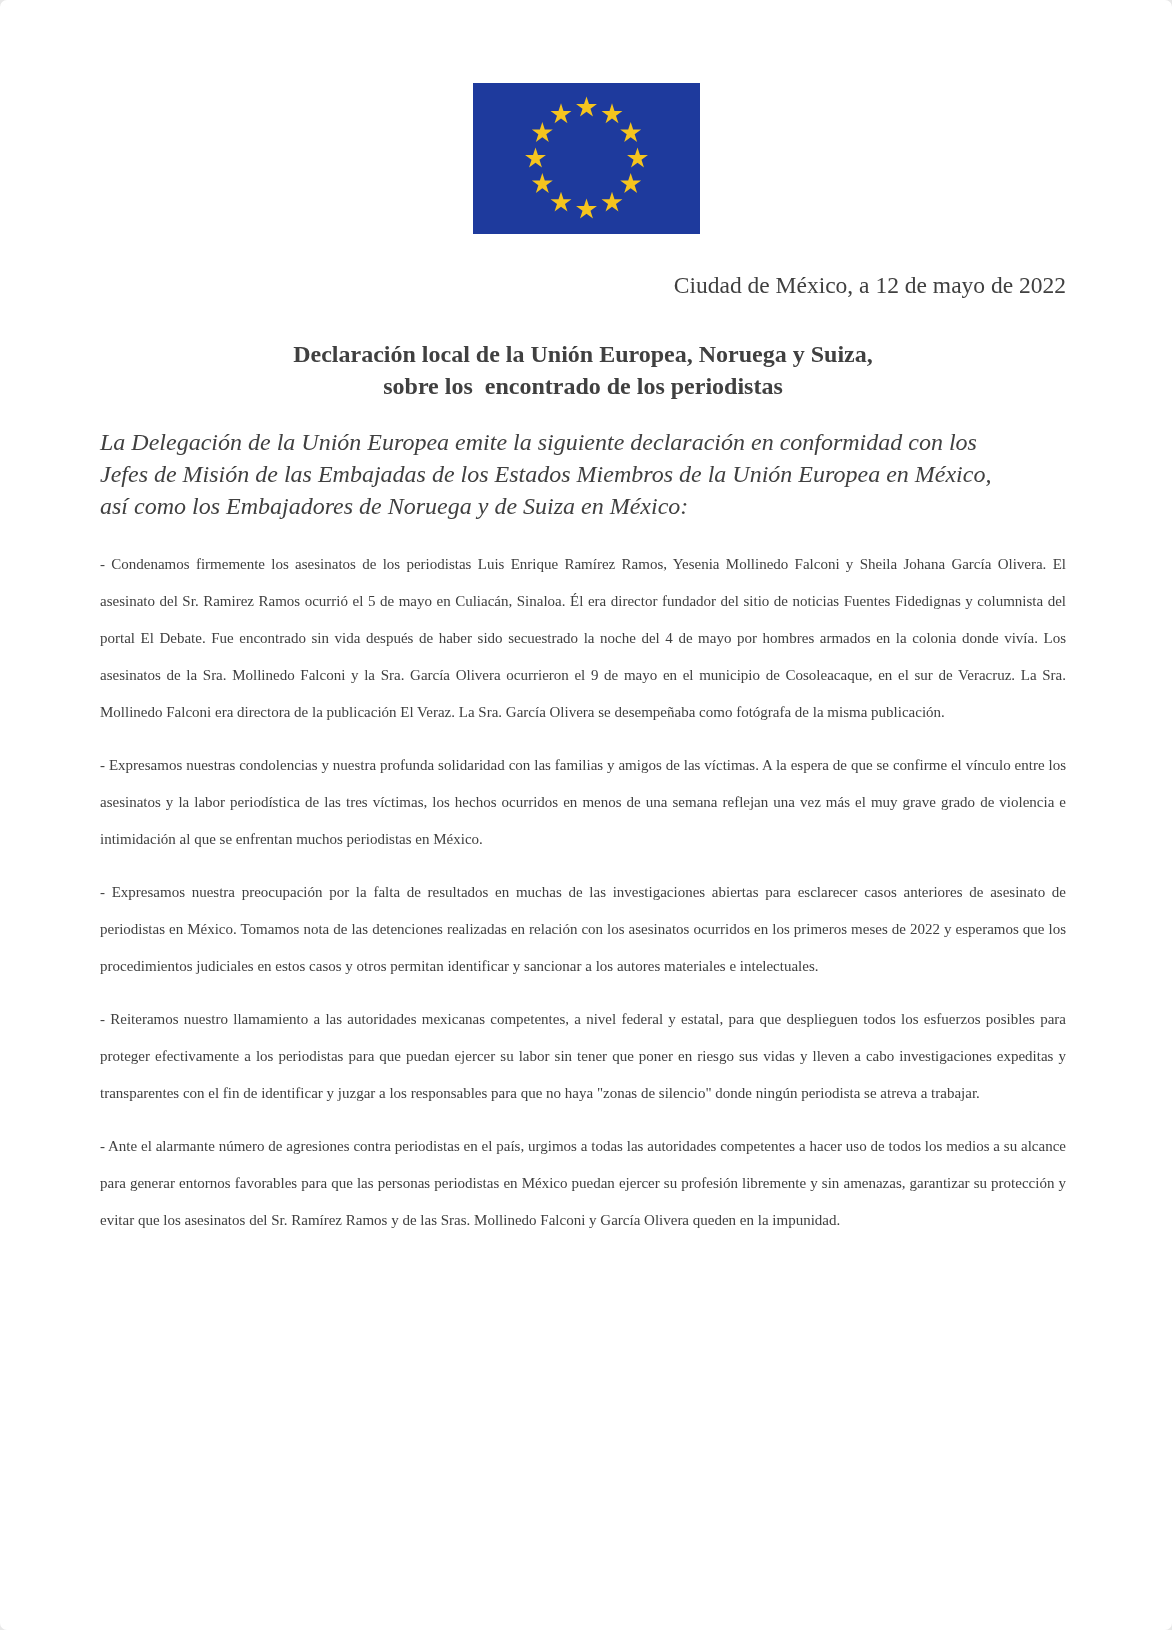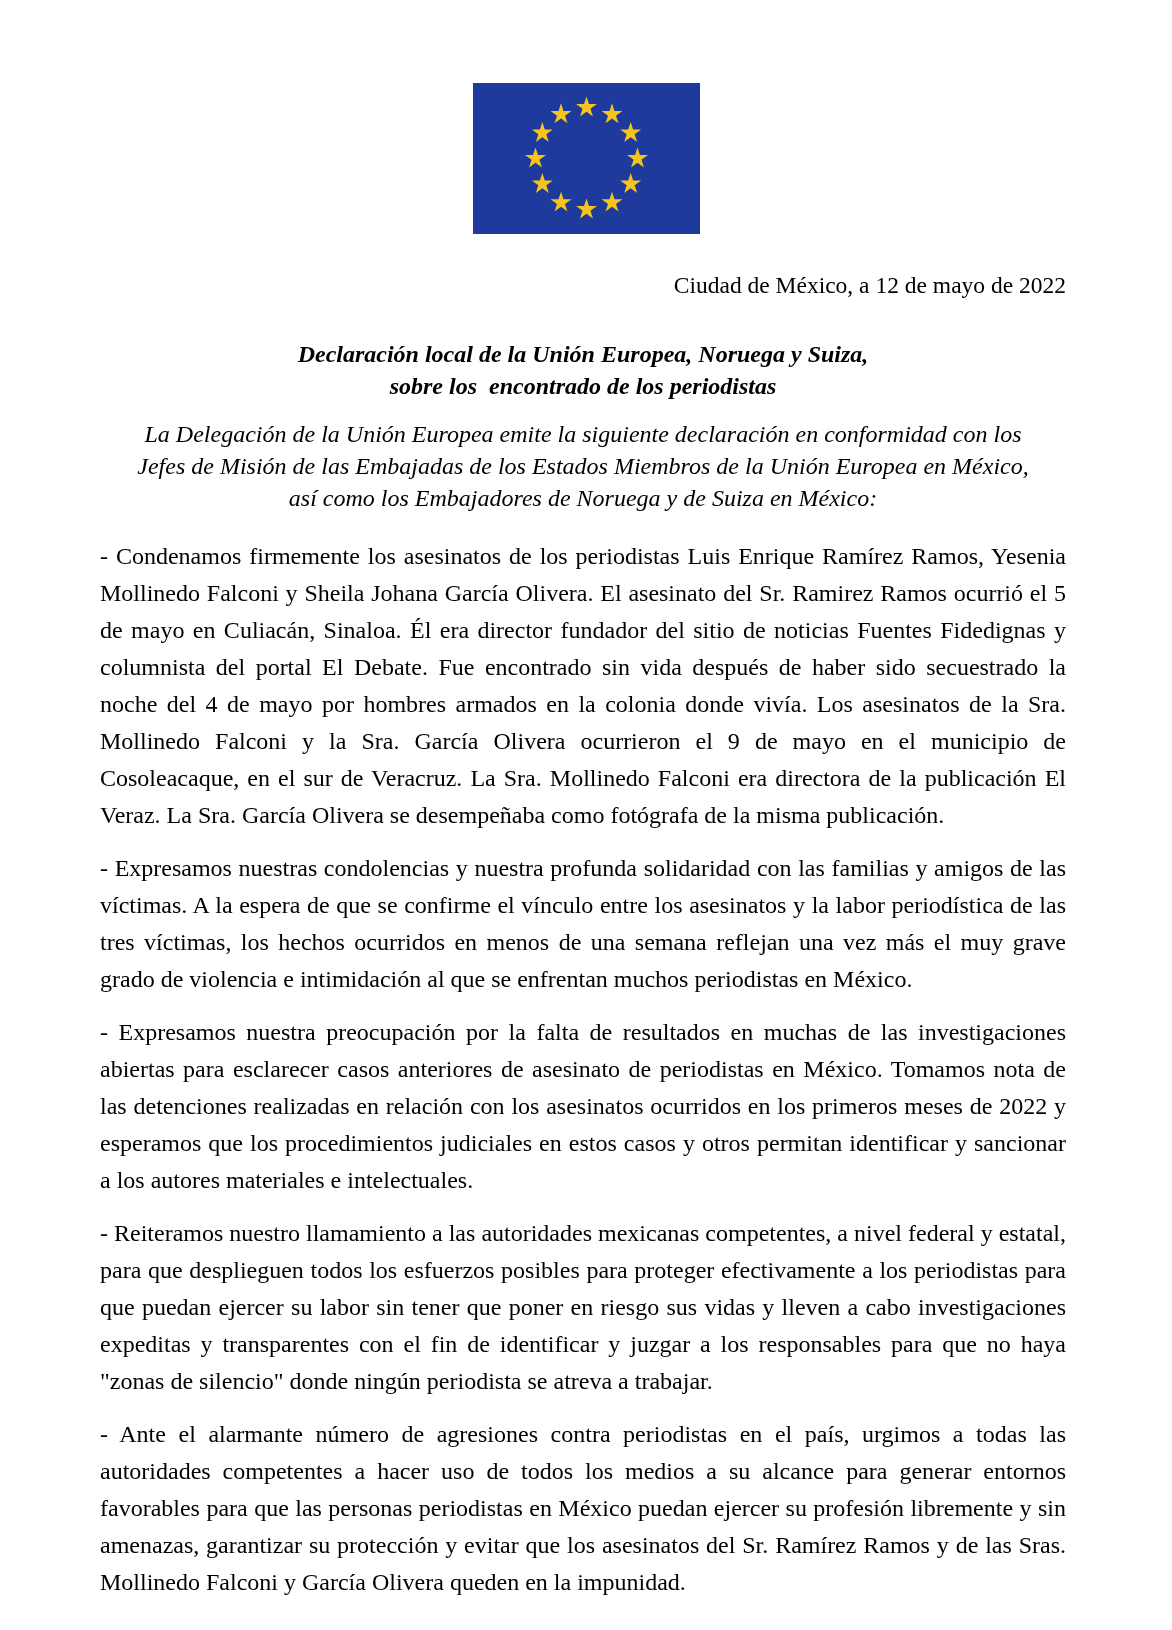--- a/index.html
+++ b/index.html
@@ -2,22 +2,23 @@
 <html><head>
 <meta charset="utf-8">
 <style>
   html, body { margin: 0; padding: 0; background: #e8e8e8; }
   #page {
     position: relative;
     width: 1172px;
     height: 1630px;
     background: #ffffff;
     font-family: "Liberation Serif", "DejaVu Serif", serif;
-    color: #000000;
+    color: #404040;
     overflow: hidden;
+    border-radius: 7px;
   }
   .flag-wrap {
     width: 227px;
     height: 151px;
     margin: 83px auto 0 auto;
   }
   .content {
     padding: 0 106px 0 100px; 
   }
   .date-line {
@@ -25,35 +26,34 @@
     text-align: right;
     font-size: 23.5px;
     line-height: 30px;
   }
   .title-block {
     margin-top: 38px;
     text-align: center;
     font-weight: bold;
     font-size: 24px;
     line-height: 32px;
-    font-style: italic;
   }
   .title-block .t-line { white-space: pre-wrap; }
   .preamble-block {
-    margin-top: 16px;
-    text-align: center;
+    margin-top: 24px;
+    text-align: left;
     font-style: italic;
     font-size: 24px;
     line-height: 32px;
   }
   .body-block {
     margin-top: 24px;
   }
   .para {
-    font-size: 24px;
+    font-size: 15px;
     line-height: 37px;
     text-align: justify;
     margin: 0 0 16px 0;
   }
 </style>
 </head>
 <body>
 
 <div id="page">
 

